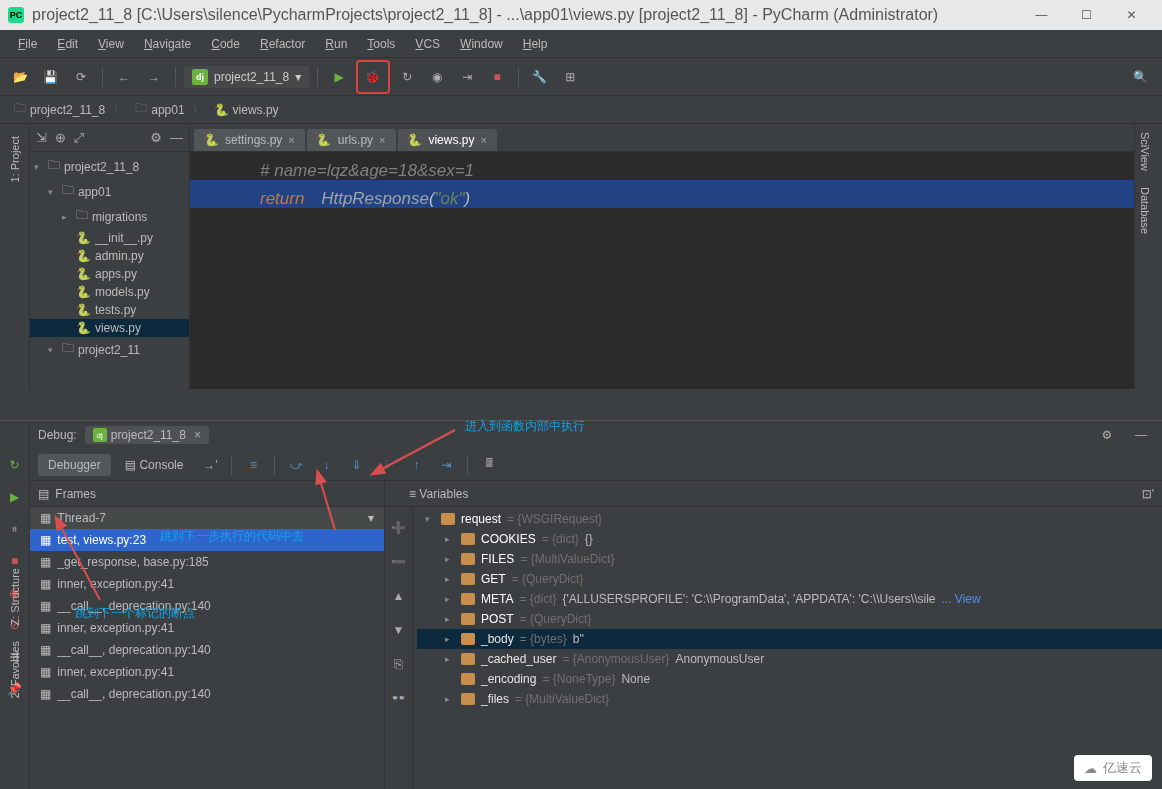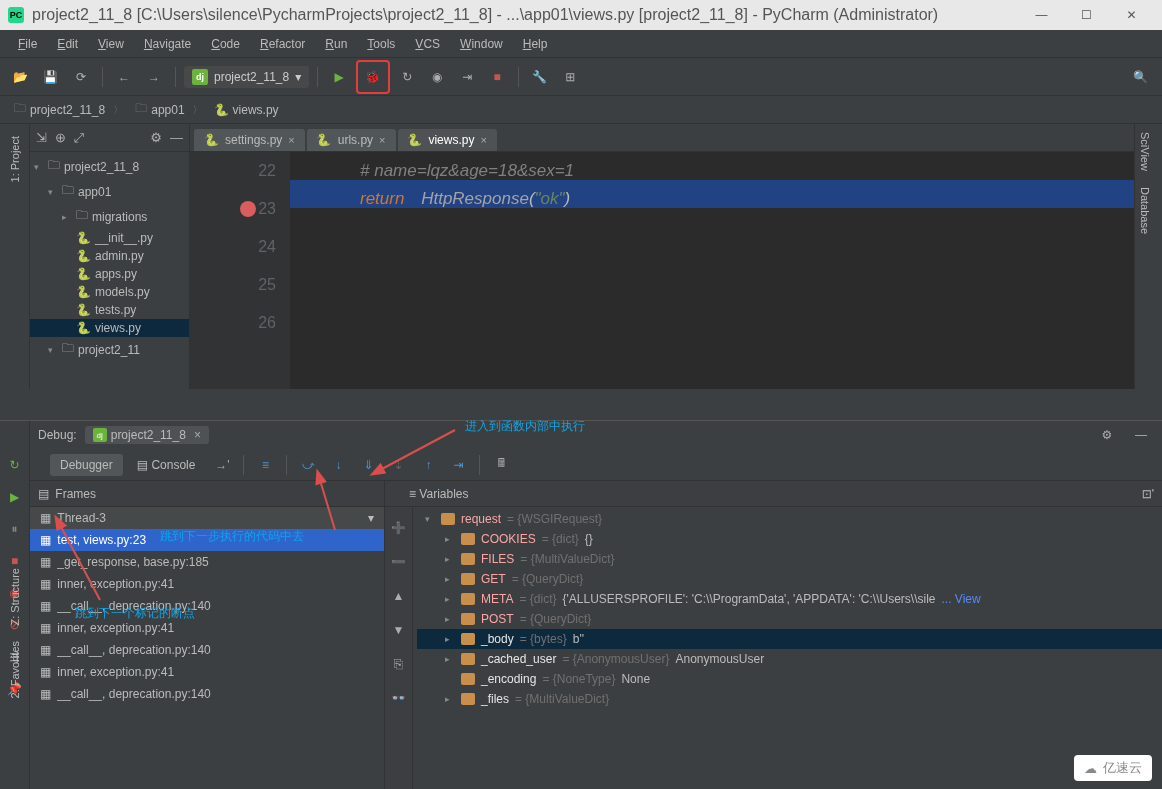--- a/index.html
+++ b/index.html
@@ -62,38 +62,38 @@
 .debug-header { position: absolute; top: 0; left: 30px; right: 0; height: 28px; display: flex; align-items: center; padding: 0 8px; gap: 8px; }
 .debug-header .title { color: #bbbbbb; }
 .debug-run-config { display: flex; align-items: center; gap: 4px; background: #4e5254; padding: 2px 8px; border-radius: 3px; }
 .debug-run-config .close { margin-left: 4px; color: #aaa; cursor: pointer; }
 .debug-header-right { margin-left: auto; display: flex; gap: 8px; }
 .debug-left-strip { width: 30px; background: #3c3f41; border-right: 1px solid #323232; padding-top: 32px; display: flex; flex-direction: column; align-items: center; gap: 8px; }
 .debug-strip-btn { width: 24px; height: 24px; display: flex; align-items: center; justify-content: center; cursor: pointer; color: #adadad; }
 .debug-body { flex: 1; display: flex; flex-direction: column; padding-top: 28px; }
 .debug-toolbar { height: 32px; display: flex; align-items: center; padding: 0 8px; gap: 4px; border-bottom: 1px solid #323232; }
 .debug-tab { padding: 4px 10px; color: #bbbbbb; cursor: pointer; border-radius: 3px; }
-.debug-tab.active { background: #515658; margin-left: 12px; }
+.debug-tab.active { background: #515658; }
 .step-btn { width: 26px; height: 26px; display: flex; align-items: center; justify-content: center; cursor: pointer; color: #4a92d0; }
 .step-btn.muted { color: #666; }
 .debug-content { flex: 1; display: flex; }
 .frames-panel { width: 355px; border-right: 1px solid #323232; display: flex; flex-direction: column; }
 .panel-header { height: 26px; display: flex; align-items: center; padding: 0 8px; gap: 6px; background: #3c3f41; border-bottom: 1px solid #323232; color: #bbbbbb; }
 .frames-list { flex: 1; overflow: auto; }
 .frame-item { padding: 4px 10px; display: flex; align-items: center; gap: 6px; cursor: pointer; font-size: 12px; }
 .frame-item.selected { background: #2f65ca; color: #fff; }
 .thread-row { padding: 4px 10px; display: flex; align-items: center; gap: 6px; background: #45494a; }
 .vars-panel { flex: 1; display: flex; flex-direction: column; position: relative; }
 .vars-strip { width: 28px; position: absolute; left: 0; top: 26px; bottom: 0; border-right: 1px solid #323232; display: flex; flex-direction: column; align-items: center; gap: 8px; padding-top: 8px; }
 .vars-list { flex: 1; overflow: auto; padding-left: 32px; padding-top: 2px; }
 .var-item { padding: 3px 8px; display: flex; align-items: center; gap: 6px; font-size: 12px; white-space: nowrap; }
 .var-item.selected { background: #0d293e; }
 .var-arrow { color: #888; font-size: 9px; width: 10px; }
 .var-icon { width: 14px; height: 12px; background: #c88f4c; border-radius: 2px; }
-.var-name { color: #fca5a5; }
+.var-name { color: #ffffff; }
 .var-name.special { color: #e5e5e5; }
 .var-type { color: #707070; }
 .var-val { color: #bbbbbb; }
 .bottom-left-tabs { position: absolute; left: 0; top: 560px; bottom: 0; width: 30px; display: flex; flex-direction: column; align-items: center; }
 .watermark { position: absolute; right: 10px; bottom: 8px; background: #fff; padding: 4px 10px; border-radius: 4px; color: #888; font-size: 13px; display: flex; align-items: center; gap: 6px; z-index: 200; }
 svg { overflow: visible; }
 </style>
 </head>
 <body>
 
@@ -245,27 +245,20 @@
           <span>urls.py</span>
           <span class="close">×</span>
         </div>
         <div class="editor-tab active">
           <span>🐍</span>
           <span>views.py</span>
           <span class="close">×</span>
         </div>
       </div>
     <div class="editor-content">
-      <div class="gutter" id="gutter">
-          <div class="gutter-line">22</div>
-          <div class="gutter-line">23<div class="breakpoint"></div></div>
-          <div class="gutter-line">24</div>
-          <div class="gutter-line">25</div>
-          <div class="gutter-line">26</div>
-        </div>
       <div class="code-lines" id="code-lines">
           <div class="code-line comment"># name=lqz&amp;age=18&amp;sex=1</div>
           <div class="code-line exec"><span class="kw">return</span> <span class="fn">HttpResponse</span><span class="paren">(</span><span class="str">"ok"</span><span class="paren">)</span></div>
           <div class="code-line "></div>
           <div class="code-line "></div>
           <div class="code-line "></div>
         </div>
     </div>
   </div>
 
@@ -336,21 +329,21 @@
     </div>
 
     <div class="debug-content">
       <div class="frames-panel">
         <div class="panel-header">
           <span>▤</span>
           <span>Frames</span>
         </div>
         <div class="thread-row">
           <span>▦</span>
-          <span>Thread-3</span>
+          <span>Thread-7</span>
           <span style="margin-left:auto">▾</span>
         </div>
         <div class="frames-list" id="frames-list">
             <div class="frame-item selected">
               <span>▦</span>
               <span>test, views.py:23</span>
             </div>
             <div class="frame-item">
               <span>▦</span>
               <span>_get_response, base.py:185</span>

